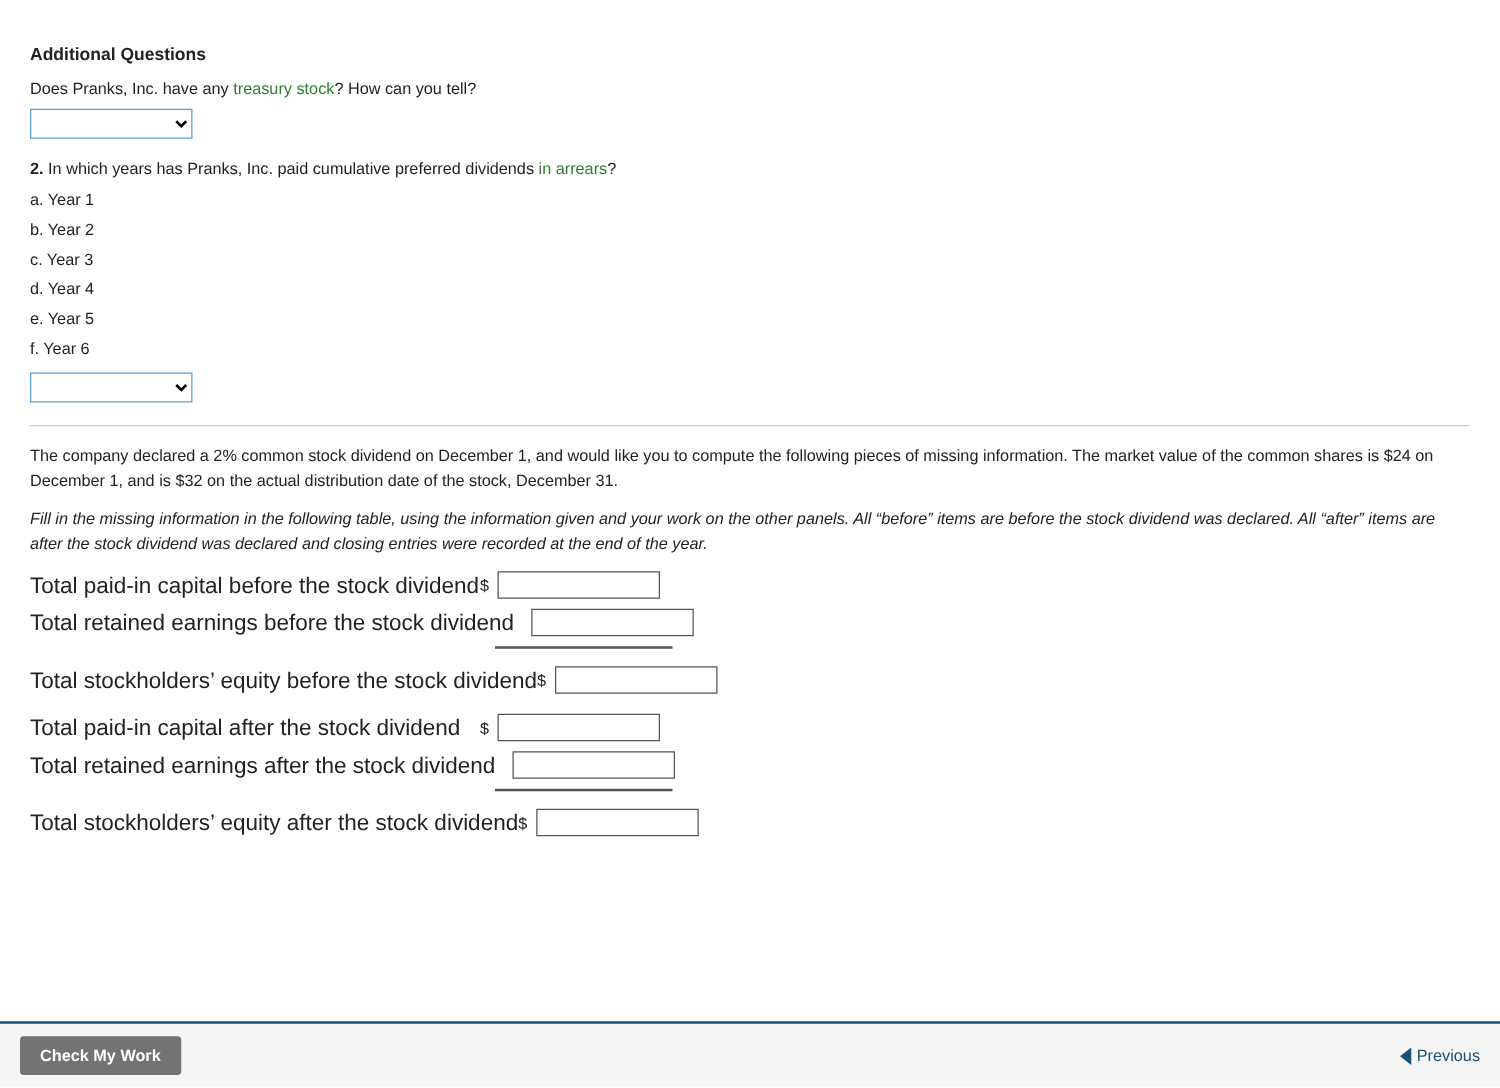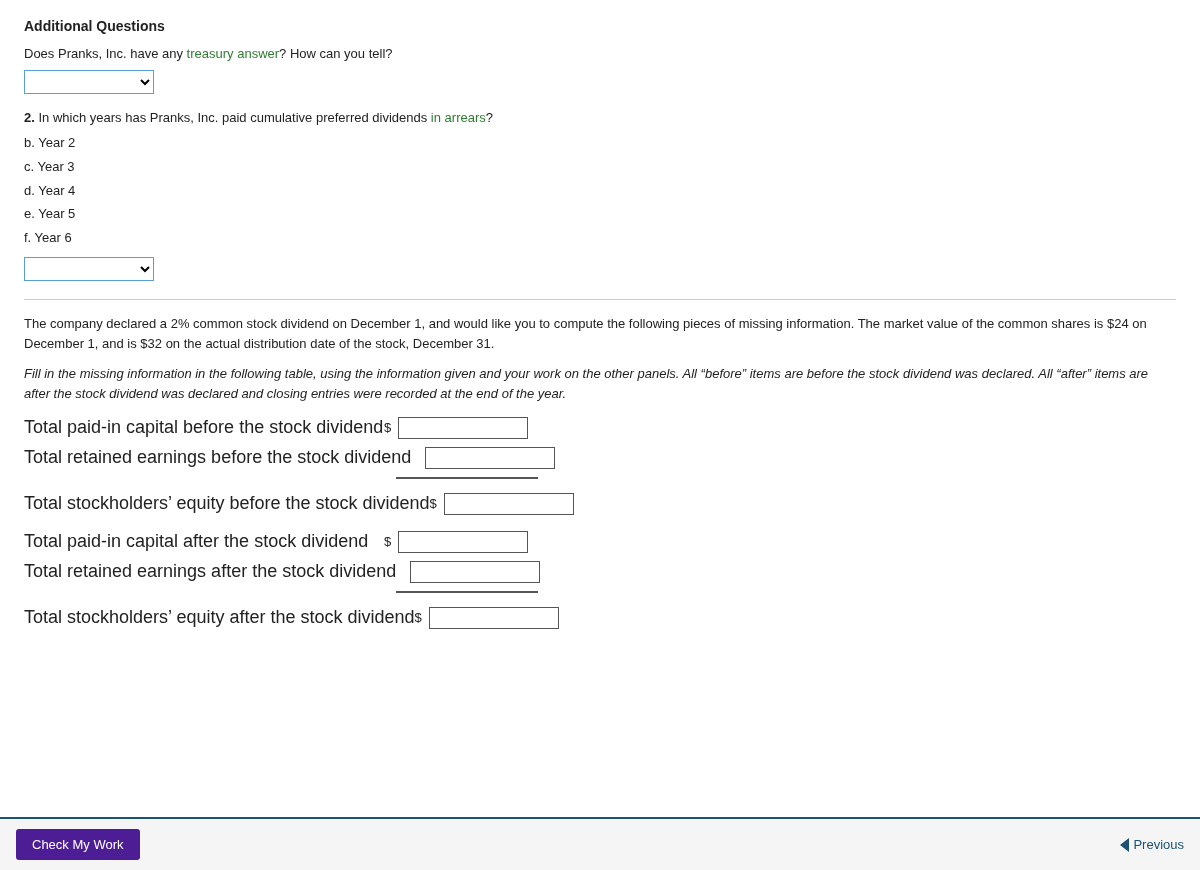--- a/index.html
+++ b/index.html
@@ -14,20 +14,21 @@
       background: #fff;
       width: 1200px;
       min-height: 870px;
       display: flex;
       flex-direction: column;
     }
     .main-content {
       flex: 1;
       padding: 18px 24px 10px 24px;
       overflow-y: auto;
+      margin-top: 17px;
     }
     .section-title {
       font-weight: bold;
       font-size: 14px;
       margin-bottom: 10px;
     }
     .question-block {
       margin-bottom: 12px;
     }
     .question-text {
@@ -113,26 +114,26 @@
     .bottom-bar {
       border-top: 2px solid #1a5276;
       background: #f5f5f5;
       padding: 10px 16px;
       display: flex;
       align-items: center;
       justify-content: space-between;
       min-height: 52px;
     }
     .btn-check {
-      background: #4c1d95;
+      background: #737373;
       color: #fff;
       border: none;
       padding: 8px 16px;
       font-size: 13px;
-      font-weight: normal;
+      font-weight: bold;
       border-radius: 3px;
       cursor: pointer;
     }
     .btn-previous {
       background: none;
       border: none;
       color: #1a5276;
       font-size: 13px;
       cursor: pointer;
       display: flex;
@@ -157,37 +158,38 @@
   </style>
 </head>
 <body>
 
 <div class="main-content">
 
   <div class="section-title">Additional Questions</div>
 
   <div class="question-block">
     <div class="question-text">
-      <span>Does Pranks, Inc. have any </span><span class="highlight-green">treasury answer</span><span>? How can you tell?</span>
+      <span>Does Pranks, Inc. have any </span><span class="highlight-green">treasury stock</span><span>? How can you tell?</span>
     </div>
     <div class="dropdown-row">
       <select class="answer-select">
         <option value=""></option>
         <option value="Yes">Yes</option>
         <option value="No">No</option>
       </select>
     </div>
   </div>
 
   <div class="question-block">
     <div class="question-text">
       <span class="bold">2.</span>
       <span>In which years has Pranks, Inc. paid cumulative preferred dividends </span><span class="highlight-green">in arrears</span><span>?</span>
     </div>
     <ul class="year-list">
+      <li>a. Year 1</li>
       <li>b. Year 2</li>
       <li>c. Year 3</li>
       <li>d. Year 4</li>
       <li>e. Year 5</li>
       <li>f. Year 6</li>
     </ul>
     <div class="dropdown-row">
       <select class="answer-select">
         <option value=""></option>
         <option value="Year 1">Year 1</option>

